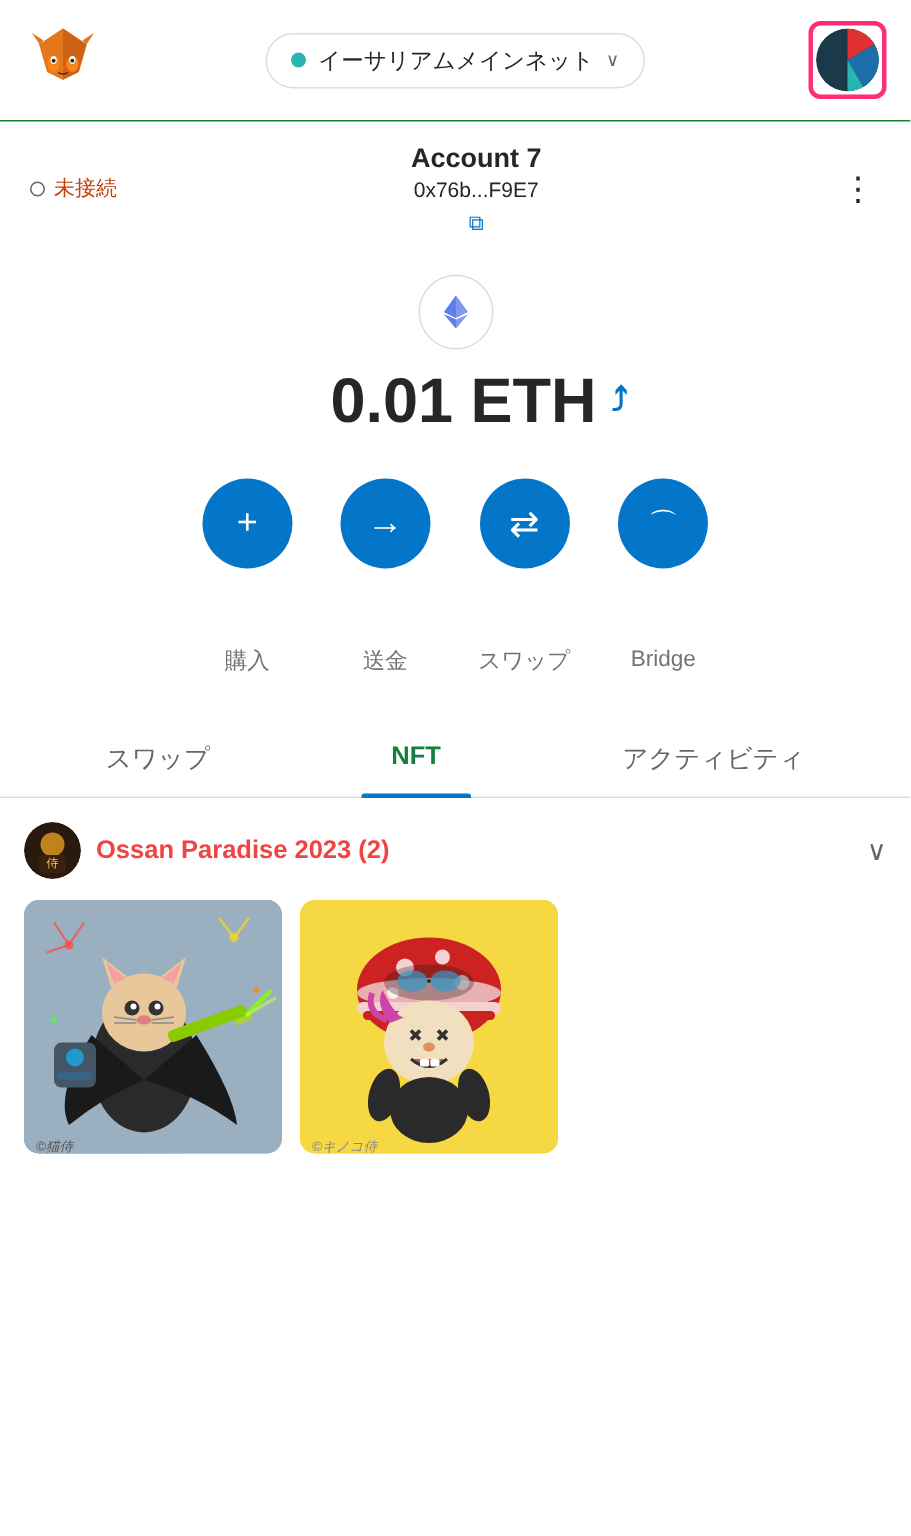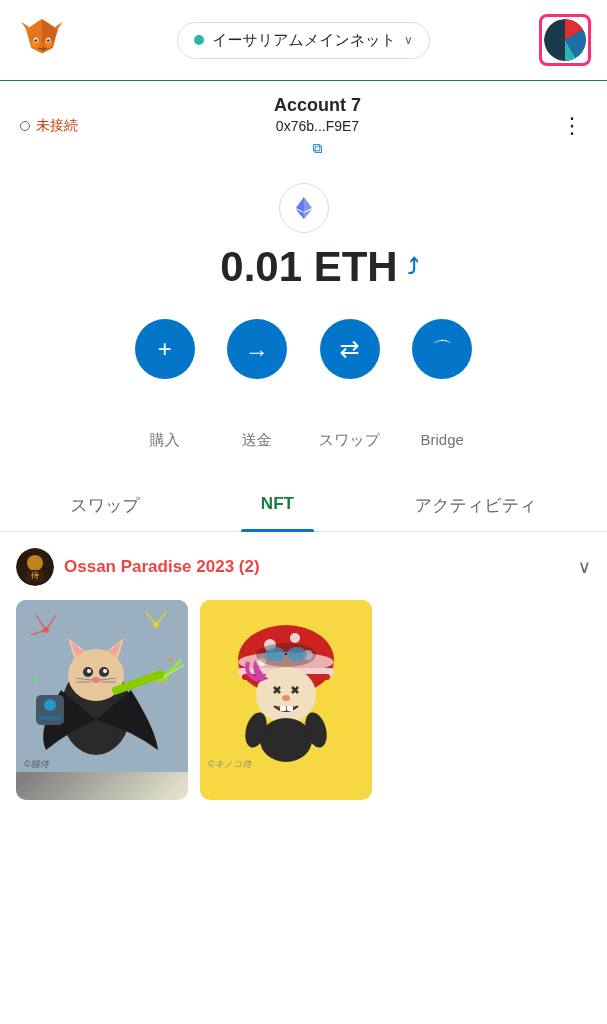--- a/index.html
+++ b/index.html
@@ -240,21 +240,21 @@
       font-size: 18px;
       color: #666;
       cursor: pointer;
     }
     .nft-grid {
       display: flex;
       gap: 12px;
     }
     .nft-card {
       width: 172px;
-      height: 200px;
+      height: 169px;
       border-radius: 10px;
       overflow: hidden;
     }
     .nft-card-1 {
       background: linear-gradient(135deg, #c0c0c0 0%, #808080 50%, #e8e8d0 100%);
       position: relative;
     }
     .nft-card-2 {
       background: #f5d842;
       position: relative;

